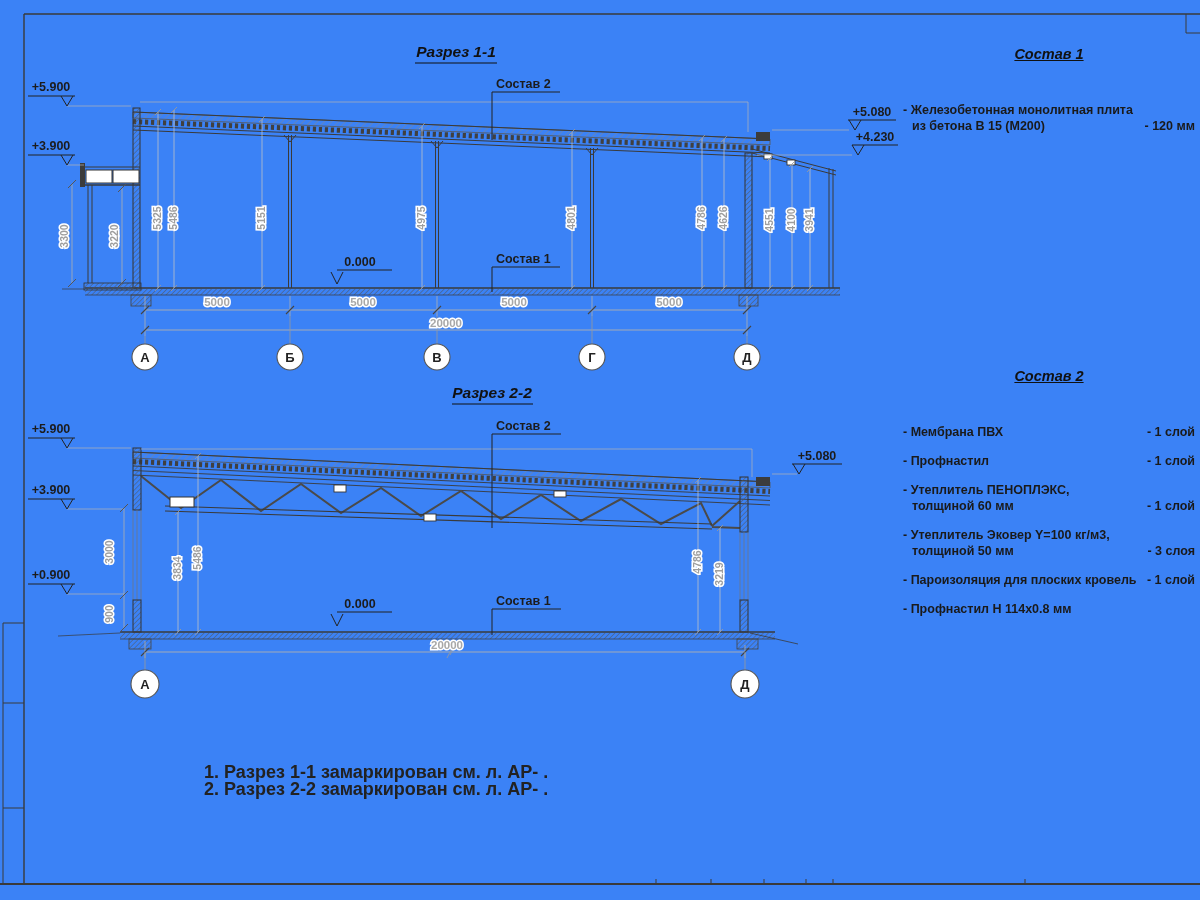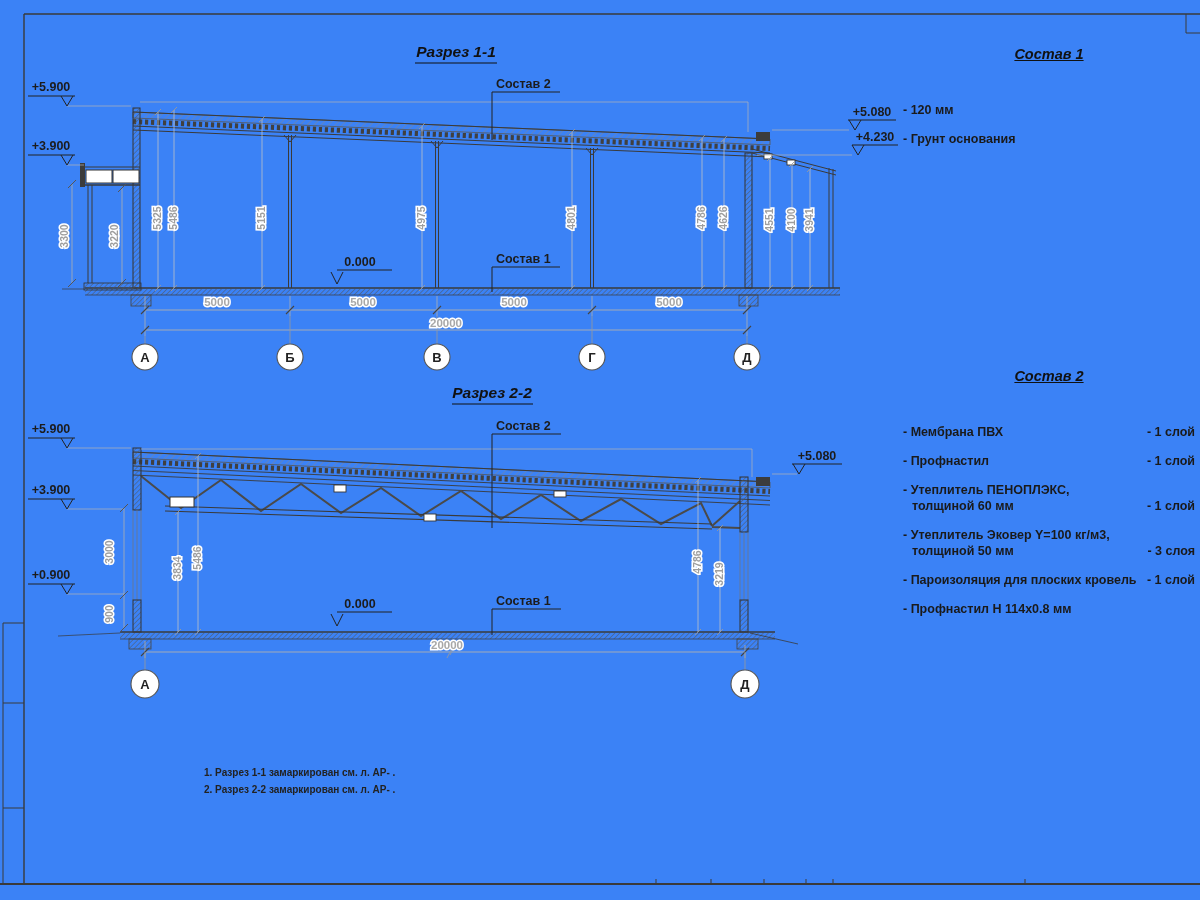--- a/index.html
+++ b/index.html
@@ -12,21 +12,21 @@
   .elev{font-size:12.5px;fill:#1c1c1c;}
   .vdim{font-size:10.5px;fill:#9e9e9e;paint-order:stroke;stroke:#fff;stroke-width:3px;}
   .hdim{font-size:11.5px;fill:#a8a8a8;paint-order:stroke;stroke:#fff;stroke-width:3px;}
   .axis-letter{font-size:13px;fill:#222;}
   .legend{position:absolute;left:903px;width:292px;font-size:12.5px;color:#1a1a1a;}
   .legend-title{text-align:center;font-style:italic;font-size:14.5px;color:#111;
                 text-decoration:underline;margin-bottom:40px;}
   .legend-item{display:flex;align-items:flex-end;gap:6px;margin-bottom:13px;line-height:16px;}
   .item-name{flex:1;white-space:pre-line;padding-left:9px;text-indent:-9px;}
   .item-value{white-space:nowrap;}
-  .notes{position:absolute;left:204px;top:764px;font-size:10px;line-height:17px;color:#222;}
+  .notes{position:absolute;left:204px;top:764px;font-size:18px;line-height:17px;color:#222;}
 </style>
 </head>
 <body>
 
 <div class="sheet">
 
 <svg width="1200" height="900" viewBox="0 0 1200 900">
   <defs>
     <pattern id="hatchDense" width="3.5" height="3.5" patternUnits="userSpaceOnUse" patternTransform="rotate(45)">
       <line x1="0" y1="0" x2="0" y2="3.5" stroke="#555" stroke-width="1"></line>
@@ -238,25 +238,23 @@
       <text class="hdim" x="447" y="649" text-anchor="middle">20000</text>
       <text class="axis-letter" x="145" y="689" text-anchor="middle">А</text>
       <text class="axis-letter" x="745" y="689" text-anchor="middle">Д</text>
     </g>
   </g>
 </svg>
 
 <div class="legend" style="top:46px;">
   <div class="legend-title">Состав 1</div>
   <div class="legend-item">
+    <div class="item-name">- Железобетонная монолитная плита
+из бетона В 15 (М200)</div>
     <div class="item-value">- 120 мм</div>
-  </div>
-  <div class="legend-item">
-    <div class="item-name">- Грунт основания</div>
-    <div class="item-value"></div>
   </div>
 </div>
 
 <div class="legend" style="top:368px;">
   <div class="legend-title">Состав 2</div>
   <div class="legend-item">
     <div class="item-name">- Мембрана ПВХ</div>
     <div class="item-value">- 1 слой</div>
   </div>
   <div class="legend-item">

